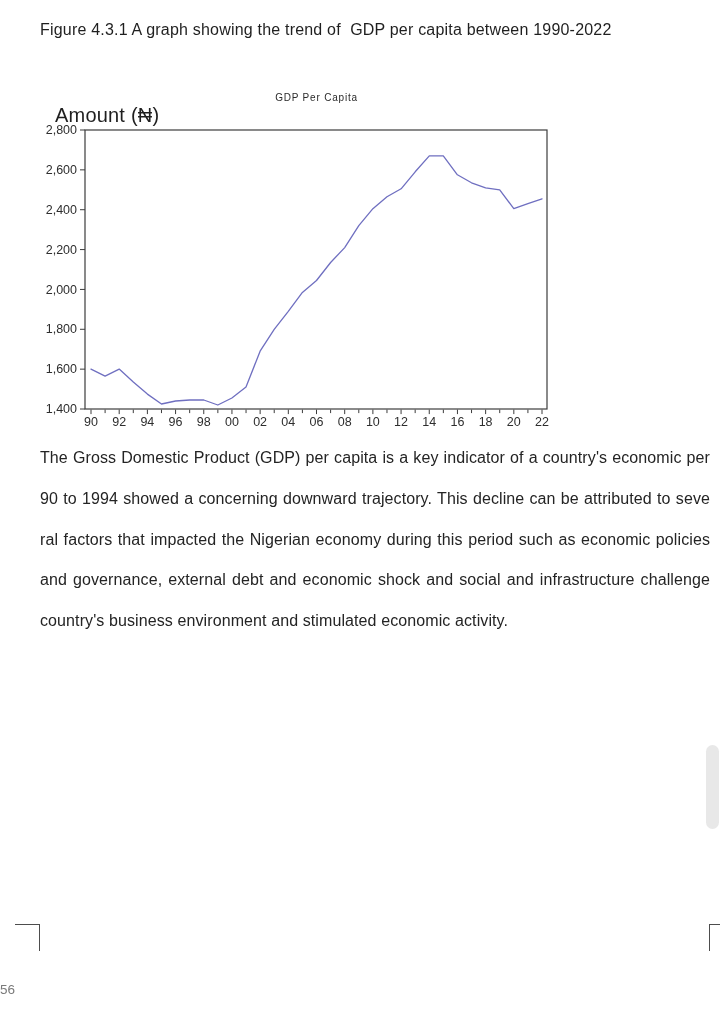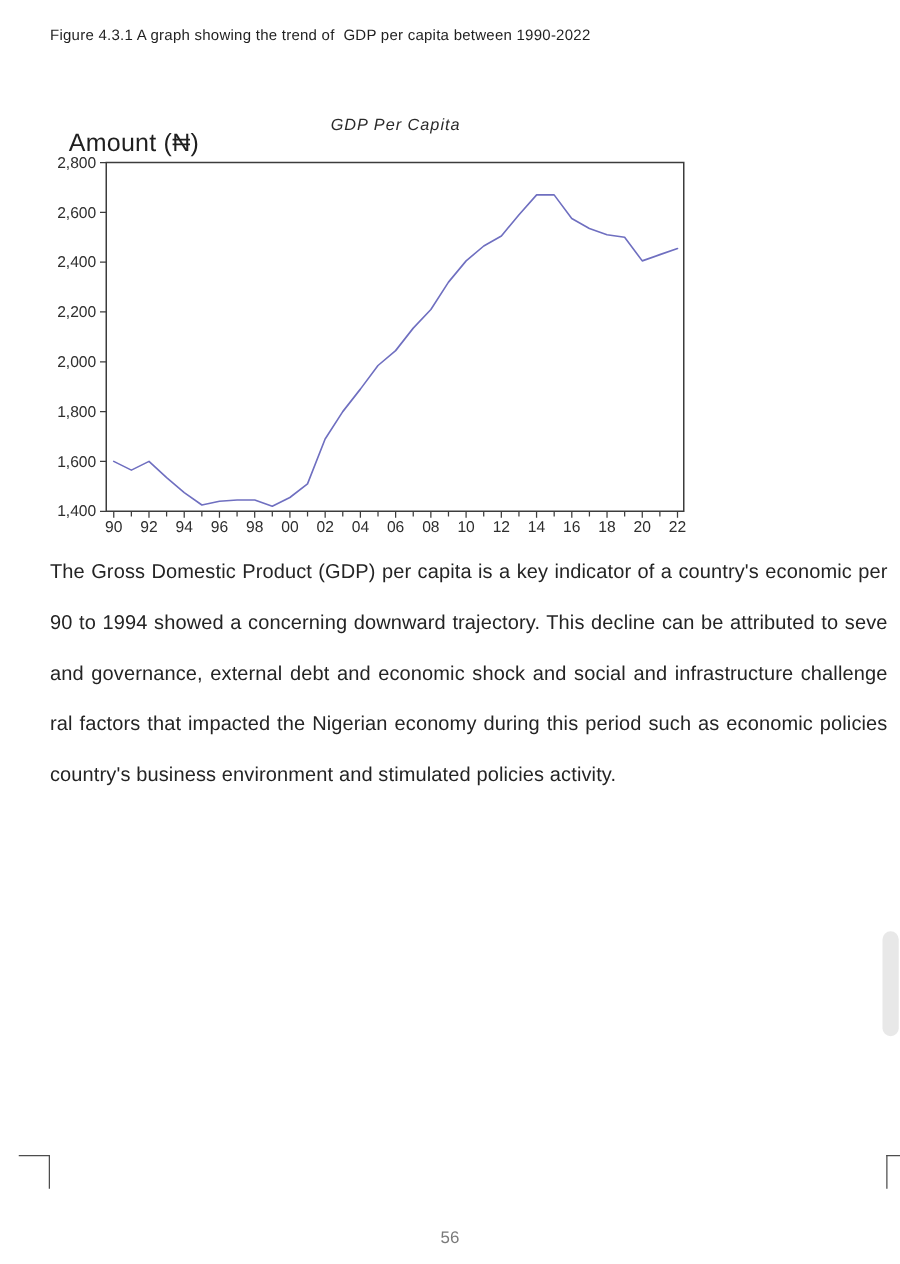--- a/index.html
+++ b/index.html
@@ -8,34 +8,33 @@
     position: relative;
     background: #ffffff;
     font-family: "Liberation Sans", sans-serif;
     color: #212121;
     overflow: hidden;
   }
   .caption {
     position: absolute;
     left: 40px; top: 21px;
     width: 660px;
-    font-size: 12px;
+    font-size: 16px;
     letter-spacing: 0.2px;
     white-space: pre-wrap;
     color: #1f1f1f;
   }
   .chart-title {
     position: absolute;
     left: 85px; top: 92px;
     width: 463px;
     text-align: center;
-    font-size: 13px;
+    font-size: 10px;
     letter-spacing: 0.8px;
     color: #2a2a2a;
-    font-style: italic;
   }
   .chart-ylabel {
     position: absolute;
     left: 55px; top: 104px;
     font-size: 20px;
     letter-spacing: 0.2px;
     color: #1f1f1f;
   }
   #chart-svg {
     position: absolute;
@@ -82,21 +81,20 @@
     position: absolute;
     left: 706px; top: 745px;
     width: 13px; height: 84px;
     border-radius: 7px;
     background: #e8e8e8;
   }
   .page-number {
     position: absolute;
     left: 0; top: 982px;
     width: 720px;
-    text-align: center;
     font-size: 13.5px;
     color: #7a7a7a;
   }
 </style>
 </head>
 <body>
 
 <div class="caption">Figure 4.3.1 A graph showing the trend of  GDP per capita between 1990-2022</div>
 
 <div>
@@ -170,21 +168,21 @@
       <line x1="497.90625" y1="324.6" x2="497.90625" y2="328.1" stroke="#3c3c3c" stroke-width="1"></line>
       <line x1="512" y1="324.6" x2="512" y2="329.1" stroke="#3c3c3c" stroke-width="1"></line>
       <text x="512" y="340.5" text-anchor="middle">22</text>
       <polyline points="61.0,284.1 75.1,291.1 89.2,284.1 103.3,297.1 117.4,309.1 131.5,319.0 145.6,316.0 159.7,315.0 173.8,315.0 187.8,320.0 201.9,313.0 216.0,302.1 230.1,266.2 244.2,244.3 258.3,226.3 272.4,207.4 286.5,195.5 300.6,177.5 314.7,162.6 328.8,140.7 342.9,123.7 357.0,111.8 371.1,103.8 385.2,86.8 399.3,70.9 413.3,70.9 427.4,89.8 441.5,97.8 455.6,102.8 469.7,104.8 483.8,123.7 497.9,118.7 512.0,113.8" fill="none" stroke="#6f6fc0" stroke-width="1.3" stroke-linejoin="round" stroke-linecap="round"></polyline>
     </svg>
 </div>
 
 <div class="para">
   <div class="para-line">The Gross Domestic Product (GDP) per capita is a key indicator of a country's economic per</div>
   <div class="para-line">90 to 1994 showed a concerning downward trajectory. This decline can be attributed to seve</div>
+  <div class="para-line">ral factors that impacted the Nigerian economy during this period such as economic policies</div>
   <div class="para-line">and governance, external debt and economic shock and social and infrastructure challenge</div>
-  <div class="para-line">ral factors that impacted the Nigerian economy during this period such as economic policies</div>
-  <div class="para-line">country's business environment and stimulated policies activity.</div>
+  <div class="para-line">country's business environment and stimulated economic activity.</div>
 </div>
 
 <div class="corner-mark-left"></div>
 <div class="corner-mark-right"></div>
 <div class="scrollbar-thumb"></div>
 <div class="page-number">56</div>
 
 </body></html>

